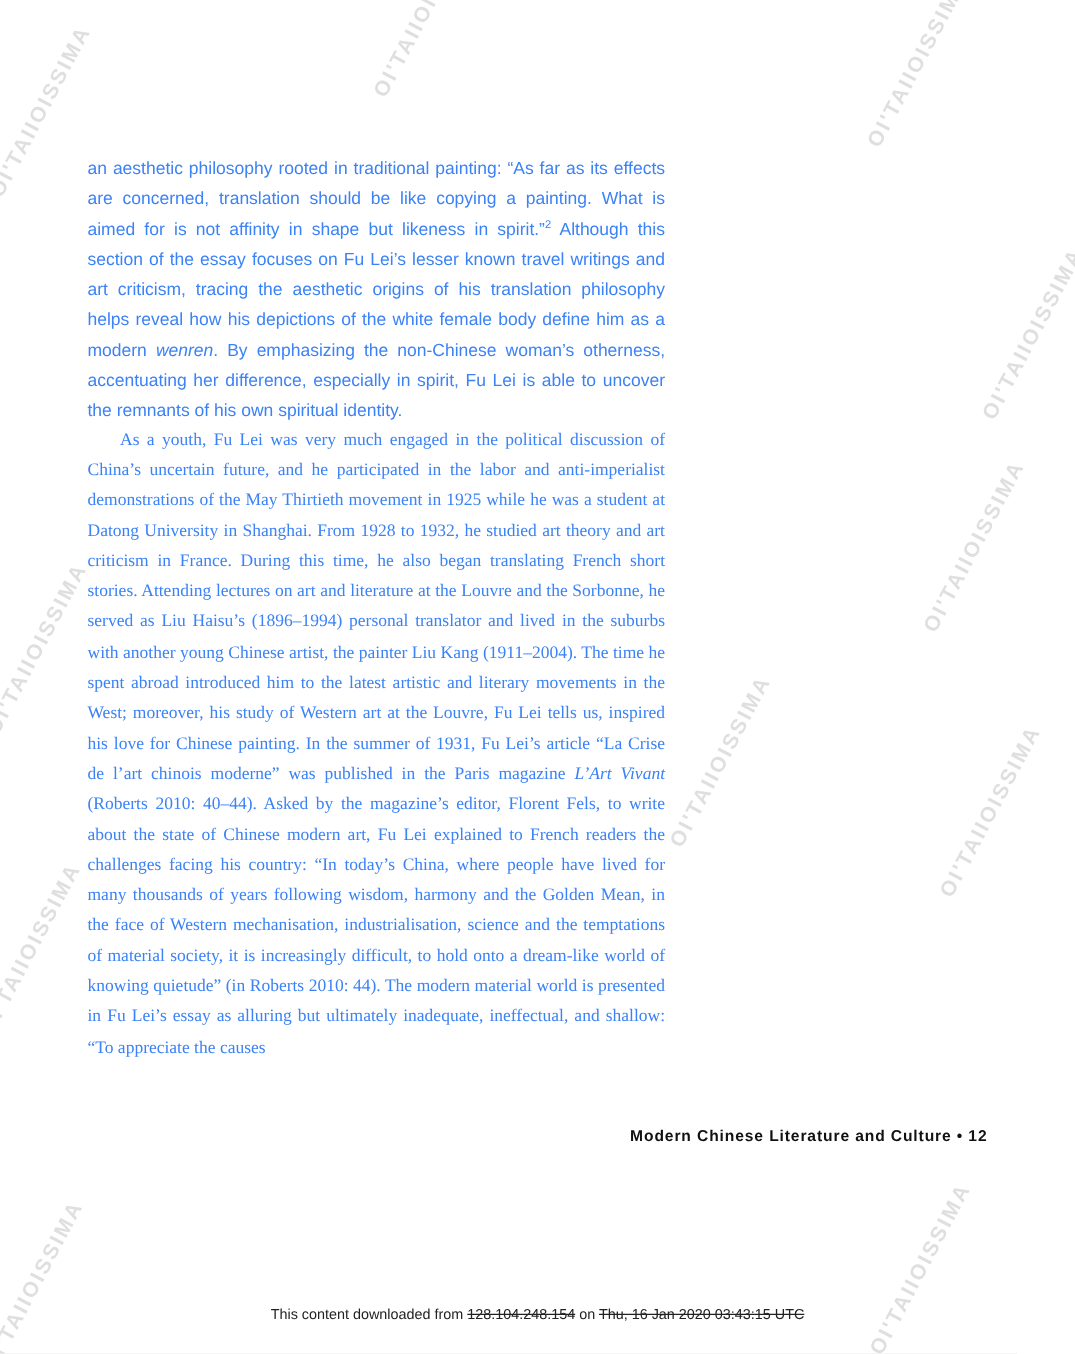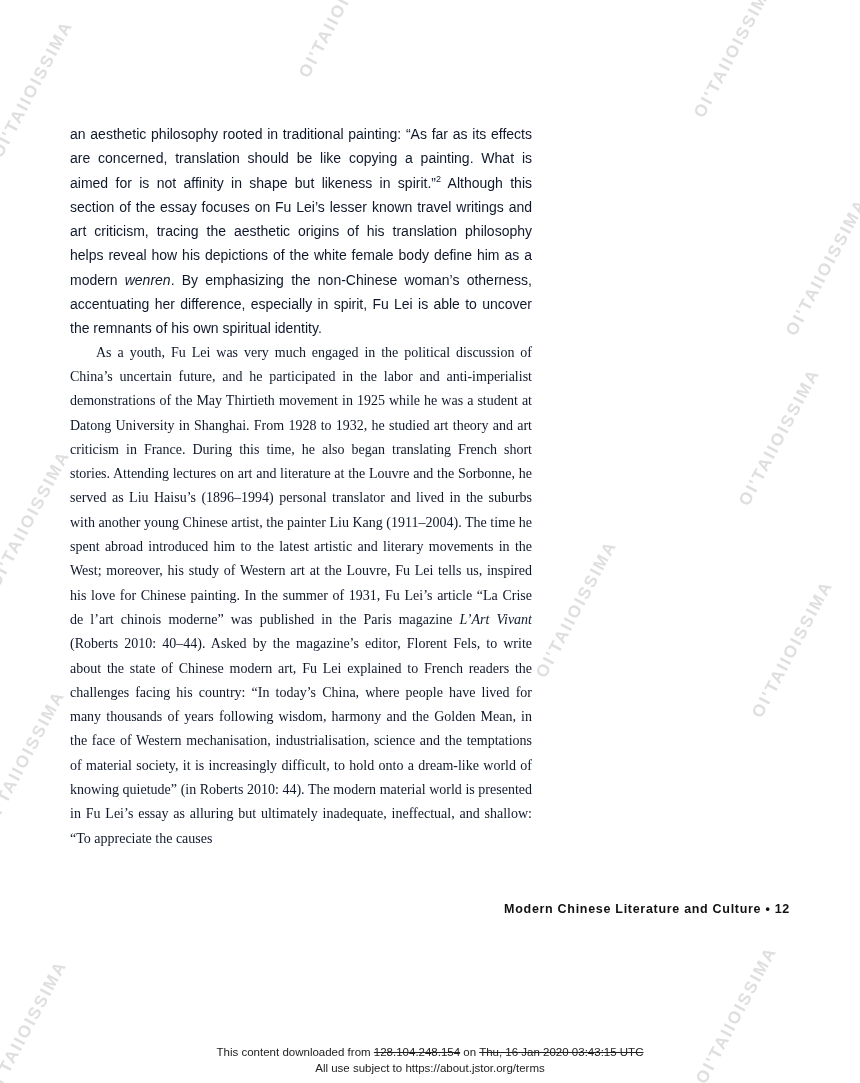--- a/index.html
+++ b/index.html
@@ -32,21 +32,21 @@
     position: absolute;
     left: 70px;
     top: 122px;
     width: 462px;
   }
   .text-column p {
     margin: 0;
     font-size: 14px;
     line-height: 24.3px;
     text-align: justify;
-    color: #0f172a;
+    color: #3b82f6;
   }
   .text-column p.indent { text-indent: 26px; font-family: Liberation Serif, serif; }
   sup { font-size: 9px; line-height: 0; vertical-align: super; }
 
   
   .sidenote {
     position: absolute;
     left: 580px;
     top: 184px;
     width: 184px;
@@ -107,18 +107,15 @@
       <p class="indent"><span>As a youth, Fu Lei was very much engaged in the political discussion of China’s uncertain future, and he participated in the labor and anti-imperialist demonstrations of the May Thirtieth movement in 1925 while he was a student at Datong University in Shanghai. From 1928 to 1932, he studied art theory and art criticism in France. During this time, he also began translating French short stories. Attending lectures on art and literature at the Louvre and the Sorbonne, he served as Liu Haisu’s (1896–1994) personal translator and lived in the suburbs with another young Chinese artist, the painter Liu Kang (1911–2004). The time he spent abroad introduced him to the latest artistic and literary movements in the West; moreover, his study of Western art at the Louvre, Fu Lei tells us, inspired his love for Chinese painting. In the summer of 1931, Fu Lei’s article “La Crise de l’art chinois moderne” was published in the Paris magazine </span><span style="font-style: italic;">L’Art Vivant</span><span> (Roberts 2010: 40–44). Asked by the magazine’s editor, Florent Fels, to write about the state of Chinese modern art, Fu Lei explained to French readers the challenges facing his country: “In today’s China, where people have lived for many thousands of years following wisdom, harmony and the Golden Mean, in the face of Western mechanisation, industrialisation, science and the temptations of material society, it is increasingly difficult, to hold onto a dream-like world of knowing quietude” (in Roberts 2010: 44). The modern material world is presented in Fu Lei’s essay as alluring but ultimately inadequate, ineffectual, and shallow: “To appreciate the causes</span></p>
     </main>
 
 
   <div class="running-footer">Modern Chinese Literature and Culture • 12</div>
 
   <div class="download-notice">
     <div class="notice-line">
       <span>This content downloaded from </span><span class="redacted">128.104.248.154</span><span> on </span><span class="redacted">Thu, 16 Jan 2020 03:43:15 UTC</span>
     </div>
-    <div class="notice-line">
-      <span>All use subject to </span><a class="terms-link" href="#">https://about.jstor.org/terms</a>
-    </div>
   </div>
 
 </div>
 
 </body></html>

